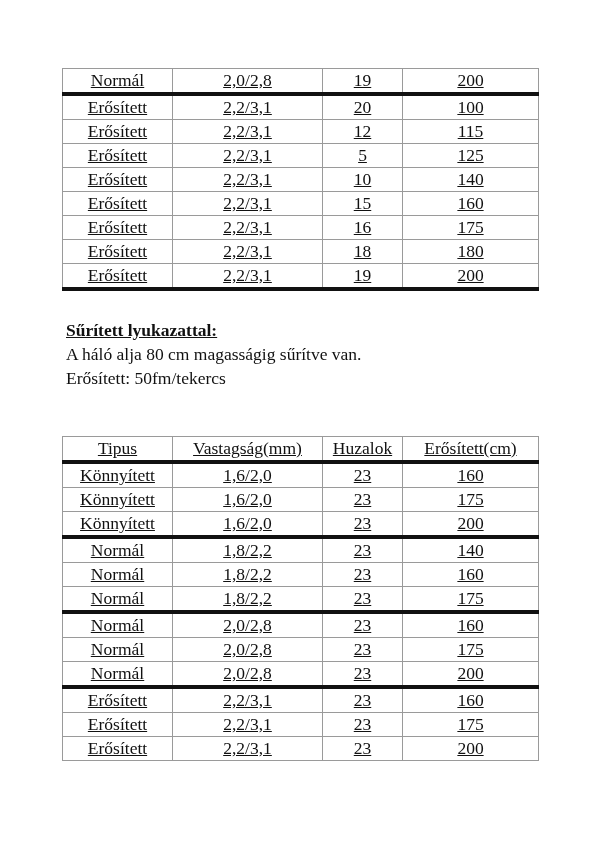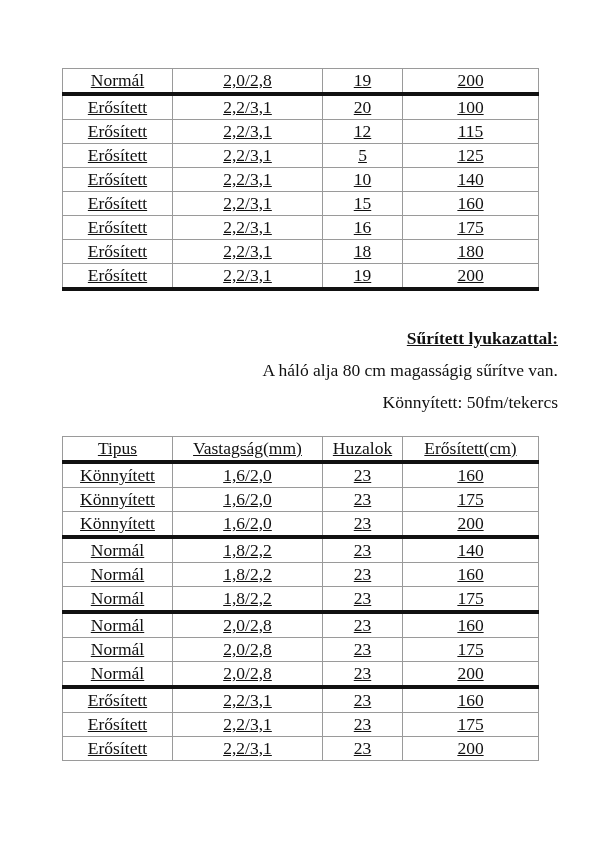--- a/index.html
+++ b/index.html
@@ -7,21 +7,21 @@
          font-family: "Liberation Serif", "DejaVu Serif", serif; color: #111; }
   table { border-collapse: collapse; position: absolute; left: 62px; width: 476px; table-layout: fixed; text-decoration: underline; }
   td, th { border: 1px solid #9a9a9a; text-align: center; font-weight: normal;
            font-size: 17.5px; line-height: 23px; height: 23px; padding: 0; white-space: nowrap; }
   col.c1 { width: 110px; } col.c2 { width: 150px; } col.c3 { width: 80px; } col.c4 { width: 136px; }
   tr.sep td, tr.sep th { border-bottom: 4px double #111; border-bottom-style: solid; }
   #t1 { top: 68px; }
   #t2 { top: 436px; }
   .section { position: absolute; left: 66px; top: 318px; width: 500px; font-size: 17.5px; line-height: 24px; }
   .section .heading { font-weight: bold; text-decoration: underline; }
-  .section p { margin: 8px; text-align: right; }
+  .section p { margin: 0; }
 </style>
 </head>
 <body>
 
 <table id="t1">
   <colgroup>
       <col class="c1">
       <col class="c2">
       <col class="c3">
       <col class="c4">
@@ -80,21 +80,21 @@
         <td>2,2/3,1</td>
         <td>19</td>
         <td>200</td>
       </tr>
     </tbody>
 </table>
 
 <div class="section">
   <p class="heading">Sűrített lyukazattal:</p>
   <p>A háló alja 80 cm magasságig sűrítve van.</p>
-  <p>Könnyített: 50fm/tekercs</p>
+  <p>Erősített: 50fm/tekercs</p>
 </div>
 
 <table id="t2">
   <colgroup>
       <col class="c1">
       <col class="c2">
       <col class="c3">
       <col class="c4">
     </colgroup>
   <thead>

